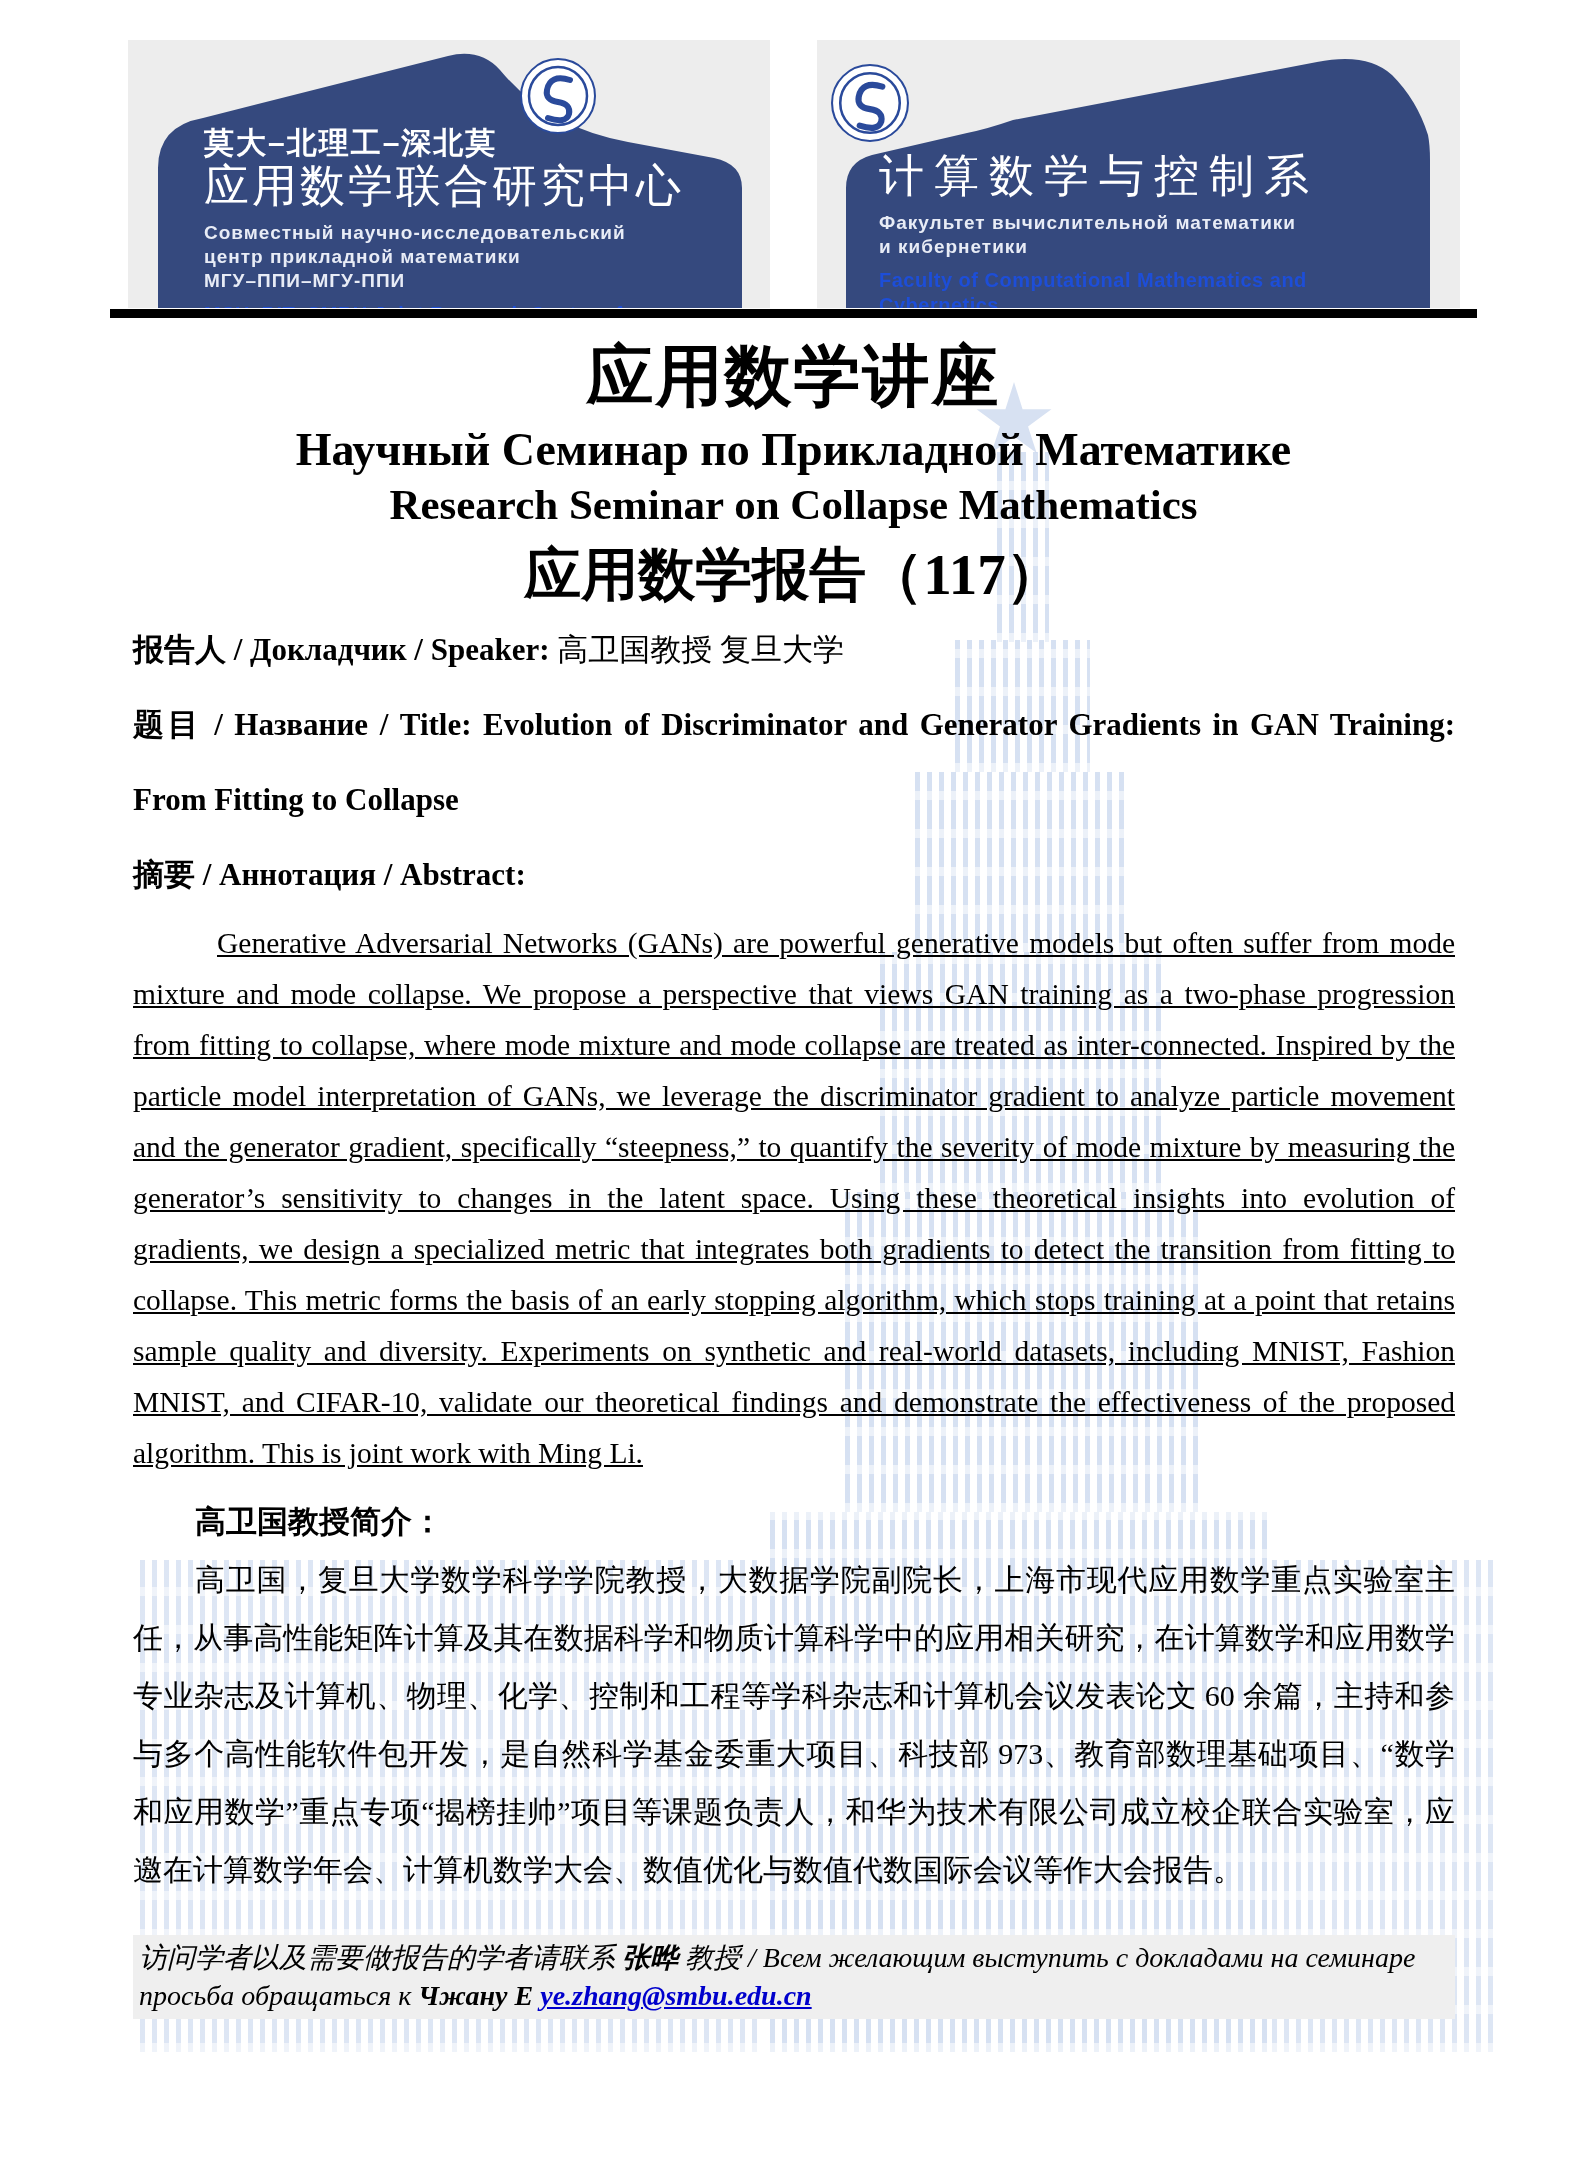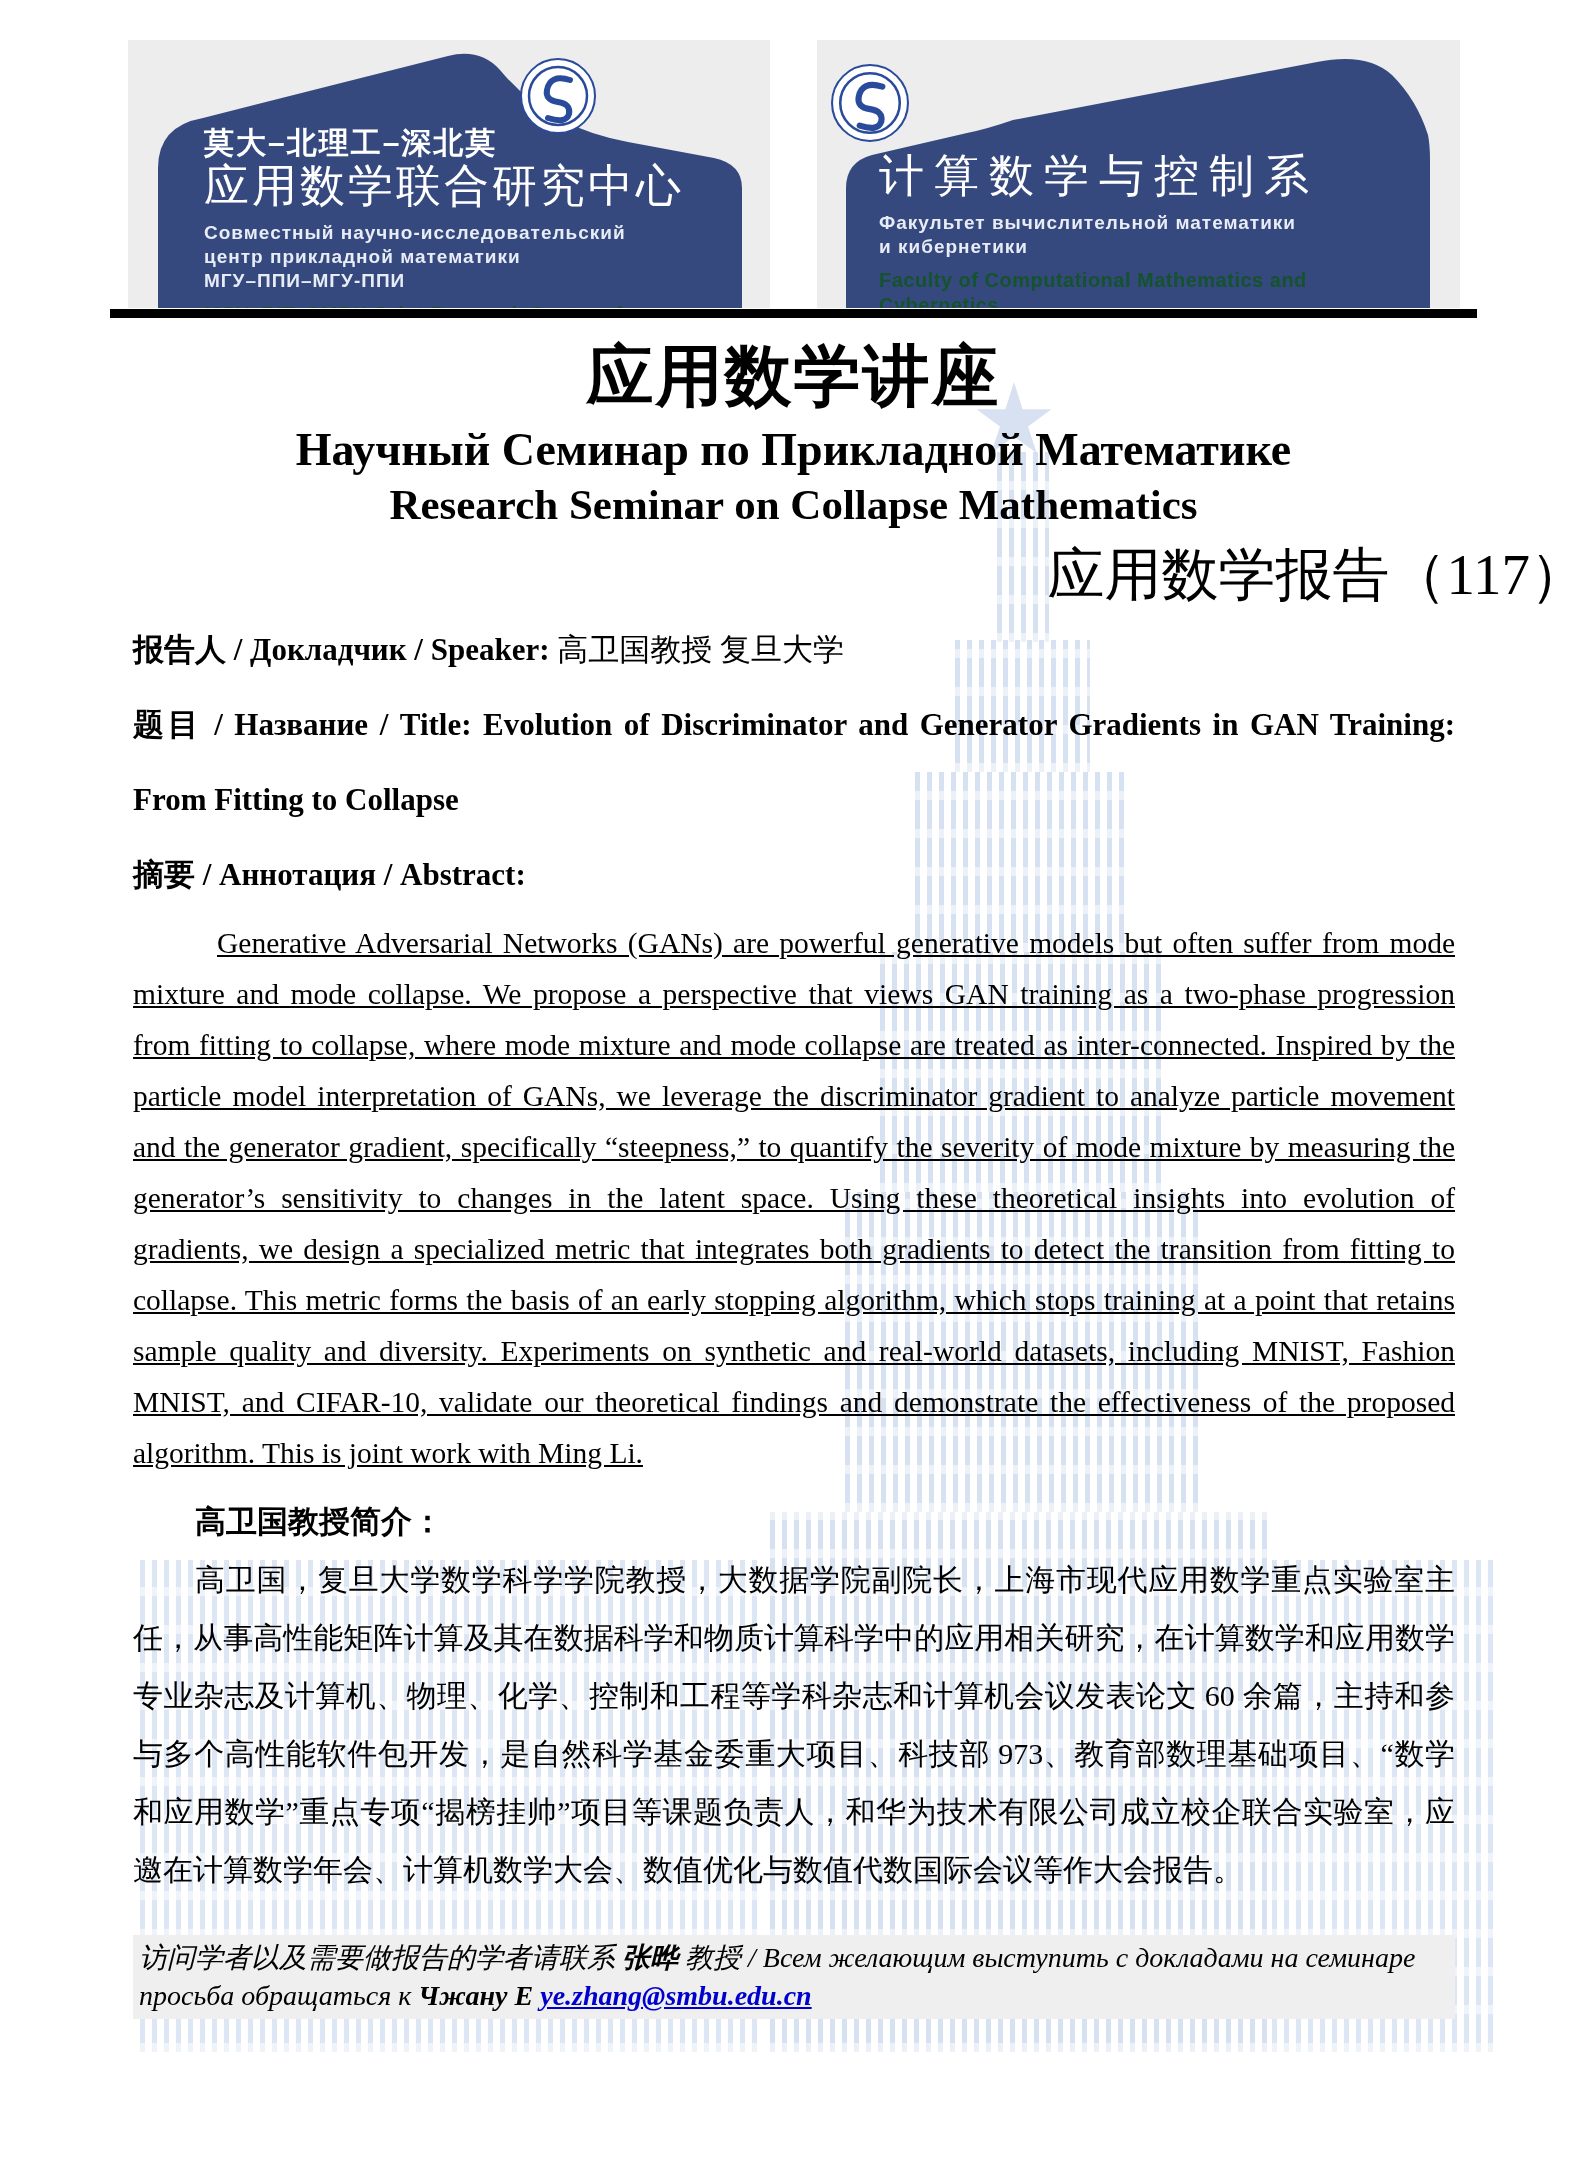--- a/index.html
+++ b/index.html
@@ -47,32 +47,32 @@
   .banner.right .logo{left:14px;top:24px;}
   .banner-text{
     position:absolute;z-index:4;color:#fff;
     font-family:"Liberation Sans","DejaVu Sans",sans-serif;
   }
   .banner.left .banner-text{left:76px;top:86px;width:540px;}
   .banner.right .banner-text{left:62px;top:110px;width:560px;}
   .b-zh-small{font-size:30px;font-weight:bold;letter-spacing:2px;line-height:34px;}
   .b-zh-big{font-size:45px;font-weight:normal;letter-spacing:3px;line-height:52px;}
   .b-ru{font-size:19px;font-weight:600;line-height:24px;letter-spacing:1px;color:#e8ecf6;}
-  .b-en{font-size:20px;font-weight:600;line-height:25px;letter-spacing:.5px;color:#14532d;}
+  .b-en{font-size:20px;font-weight:600;line-height:25px;letter-spacing:.5px;color:#1d4ed8;}
   .b-gap{height:9px;}
 
   
   .rule{position:absolute;left:110px;top:309px;width:1367px;height:9px;background:#000;z-index:2;}
 
   
   .titles{position:absolute;left:0;top:330px;width:1587px;text-align:center;z-index:2;}
   .t-zh-main{font-size:67px;font-weight:bold;line-height:92px;letter-spacing:2px;}
   .t-ru-main{font-size:46px;font-weight:bold;line-height:56px;}
   .t-en-main{font-size:43px;font-weight:bold;line-height:54px;}
-  .t-zh-series{font-size:57px;font-weight:normal;line-height:86px;text-align:right;}
+  .t-zh-series{font-size:57px;font-weight:bold;line-height:86px;}
 
   
   .content{position:absolute;left:133px;top:612px;width:1322px;z-index:2;}
   .info p{font-size:31px;line-height:75px;margin:0;}
   .info .lbl{font-weight:bold;}
   .info .val-bold{font-weight:bold;}
   .info .justify{text-align:justify;}
   .abstract{font-size:29.5px;line-height:51px;text-align:justify;text-indent:84px;margin:6px 0 0 0;text-decoration:underline;}
   .bio-heading{font-size:31px;font-weight:bold;line-height:58px;margin:14px 0 0 0;text-indent:62px;}
   .bio{font-size:30px;line-height:58px;text-align:justify;text-indent:62px;margin:0;}

